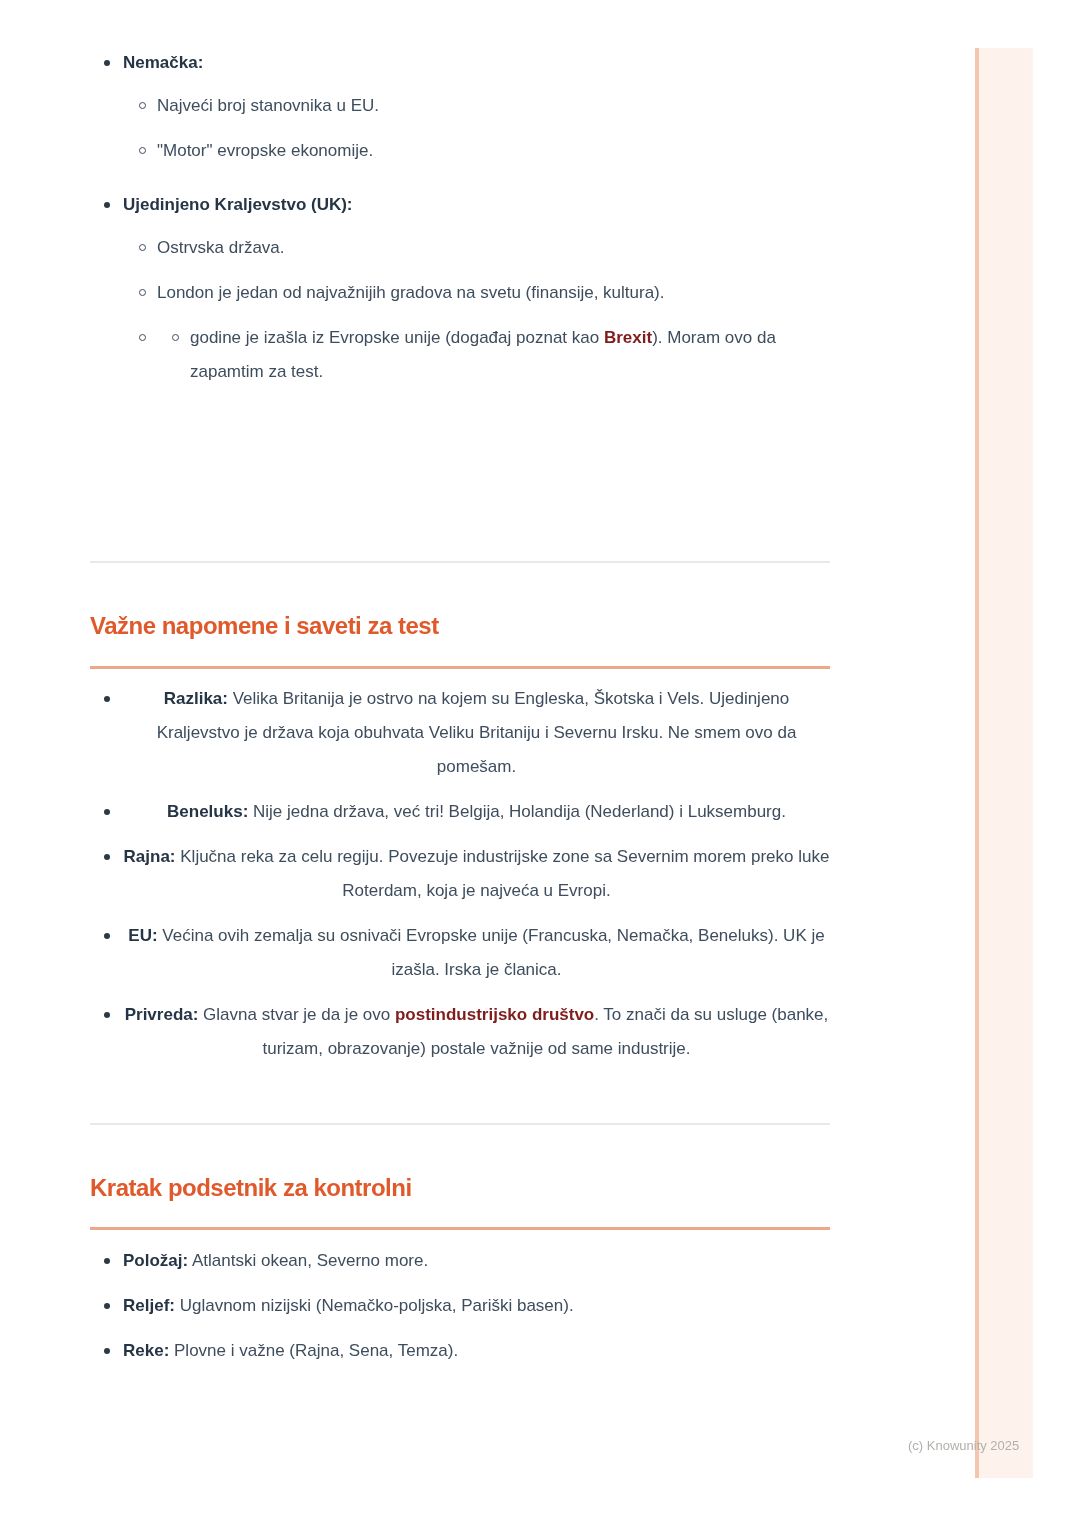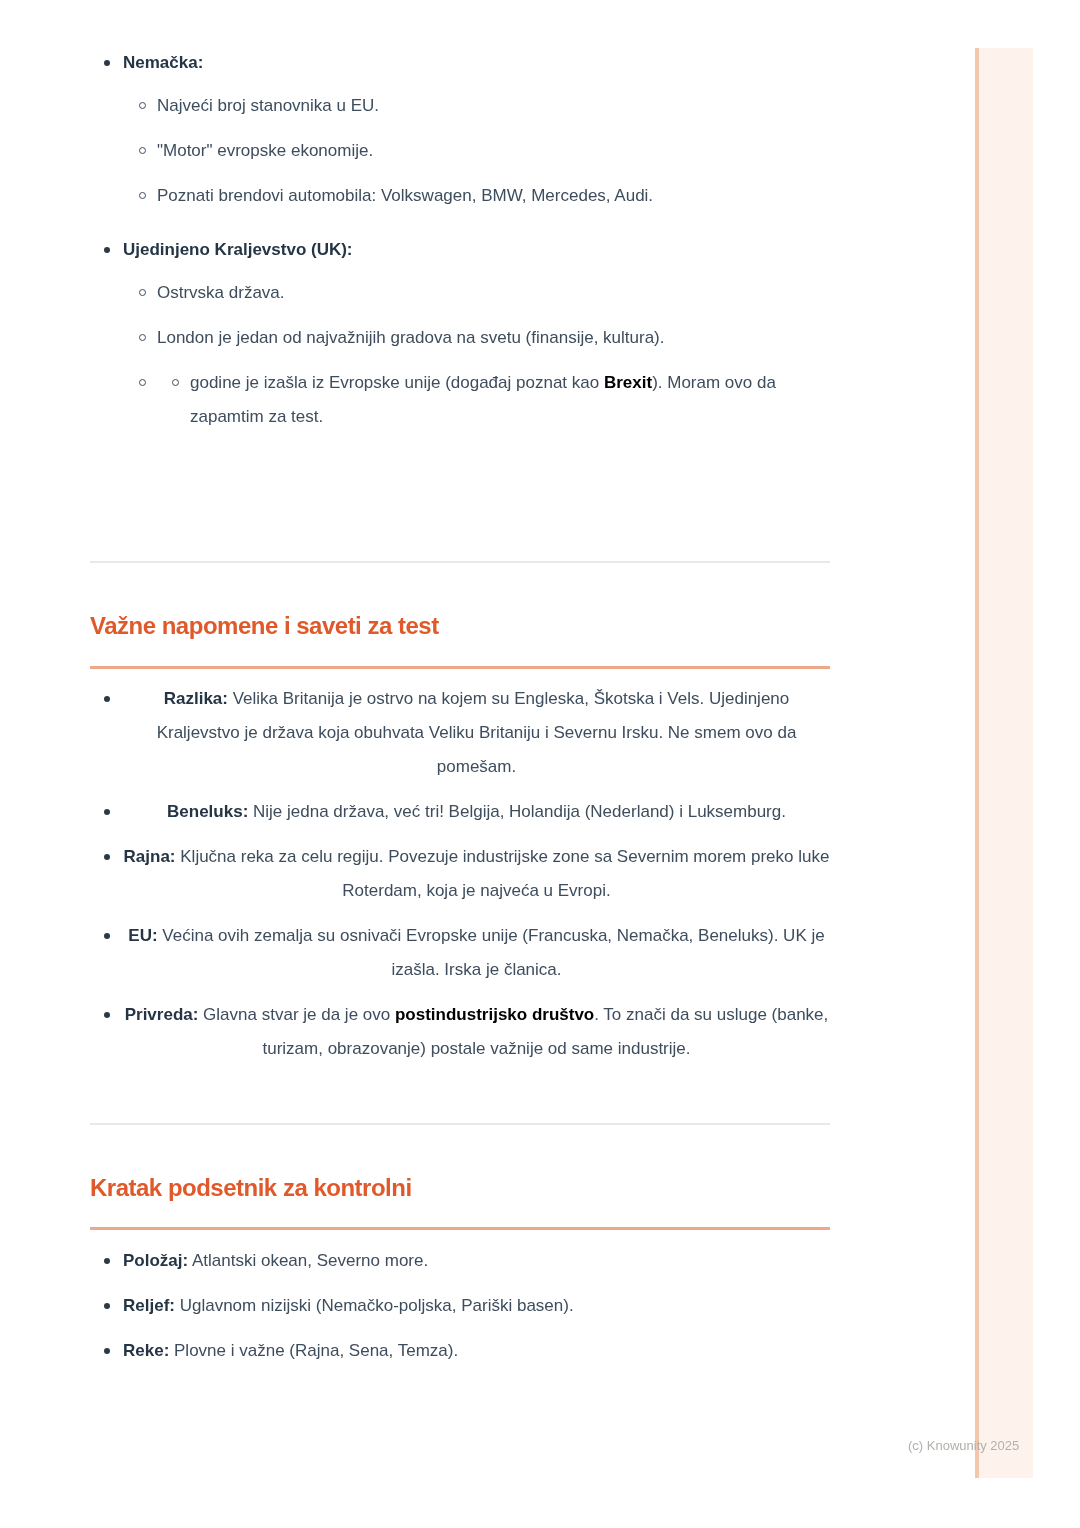--- a/index.html
+++ b/index.html
@@ -72,38 +72,37 @@
   }
   .title-rule { position: absolute; left: 90px; width: 740px; height: 3px; background: #eda88a; }
   .footer-copyright {
     position: absolute;
     left: 908px; top: 1438px;
     font-size: 13px;
     color: #b3afab;
     white-space: nowrap;
     z-index: 3;
   }
-  strong.inline-bold { font-weight: bold; color: #000000; }
+  strong.inline-bold { font-weight: bold; color: #7f1d1d; }
 </style>
 </head>
 <body>
 
 <div class="page">
 
   <div class="accent-line"></div>
   <div class="accent-panel"></div>
 
   <div class="block" style="top: 46px;">
     <ul class="bullets">
       <li>
         <span class="lead">Nemačka:</span>
         <ul class="sub">
           <li><span>Najveći broj stanovnika u EU.</span></li>
           <li><span>"Motor" evropske ekonomije.</span></li>
-          <li><span>Poznati brendovi automobila: Volkswagen, BMW, Mercedes, Audi.</span></li>
         </ul>
       </li>
       <li style="margin-top: 20px;">
         <span class="lead">Ujedinjeno Kraljevstvo (UK):</span>
         <ul class="sub">
           <li><span>Ostrvska država.</span></li>
           <li><span>London je jedan od najvažnijih gradova na svetu (finansije, kultura).</span></li>
           <li>
             <ul class="subsub">
               <li><span>godine je izašla iz Evropske unije (događaj poznat kao </span><strong class="inline-bold">Brexit</strong><span>). Moram ovo da zapamtim za test.</span></li>

